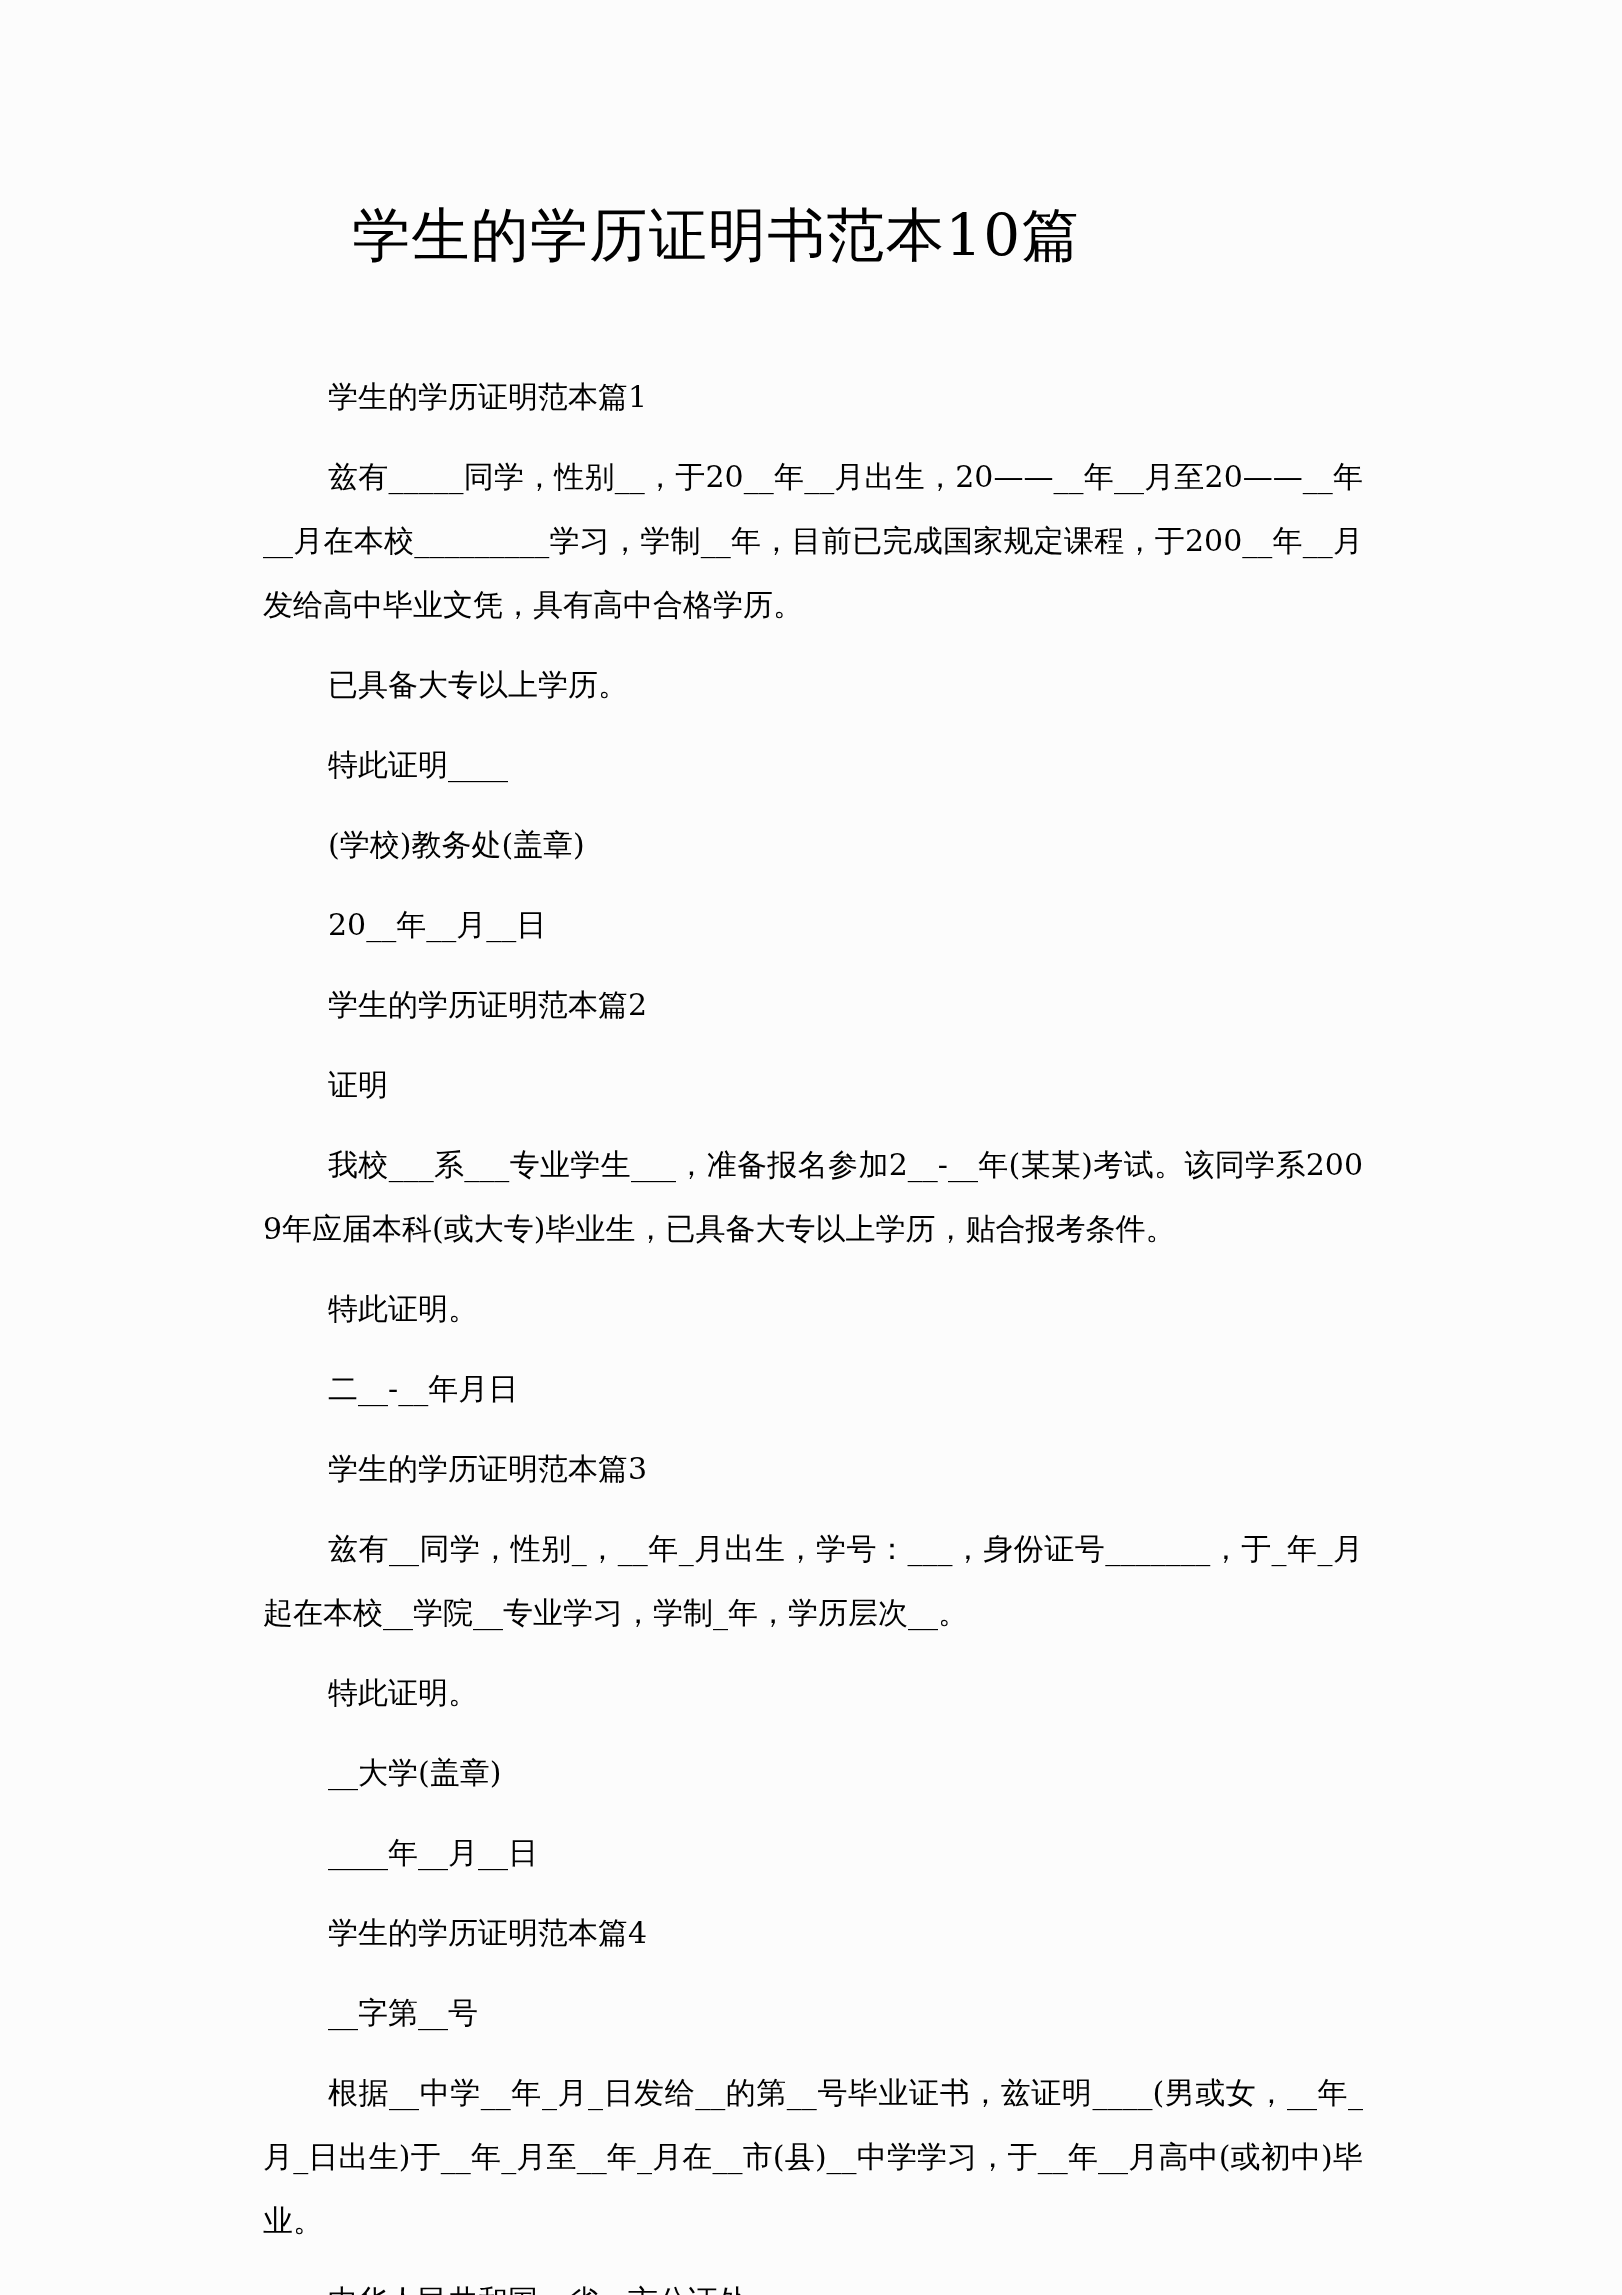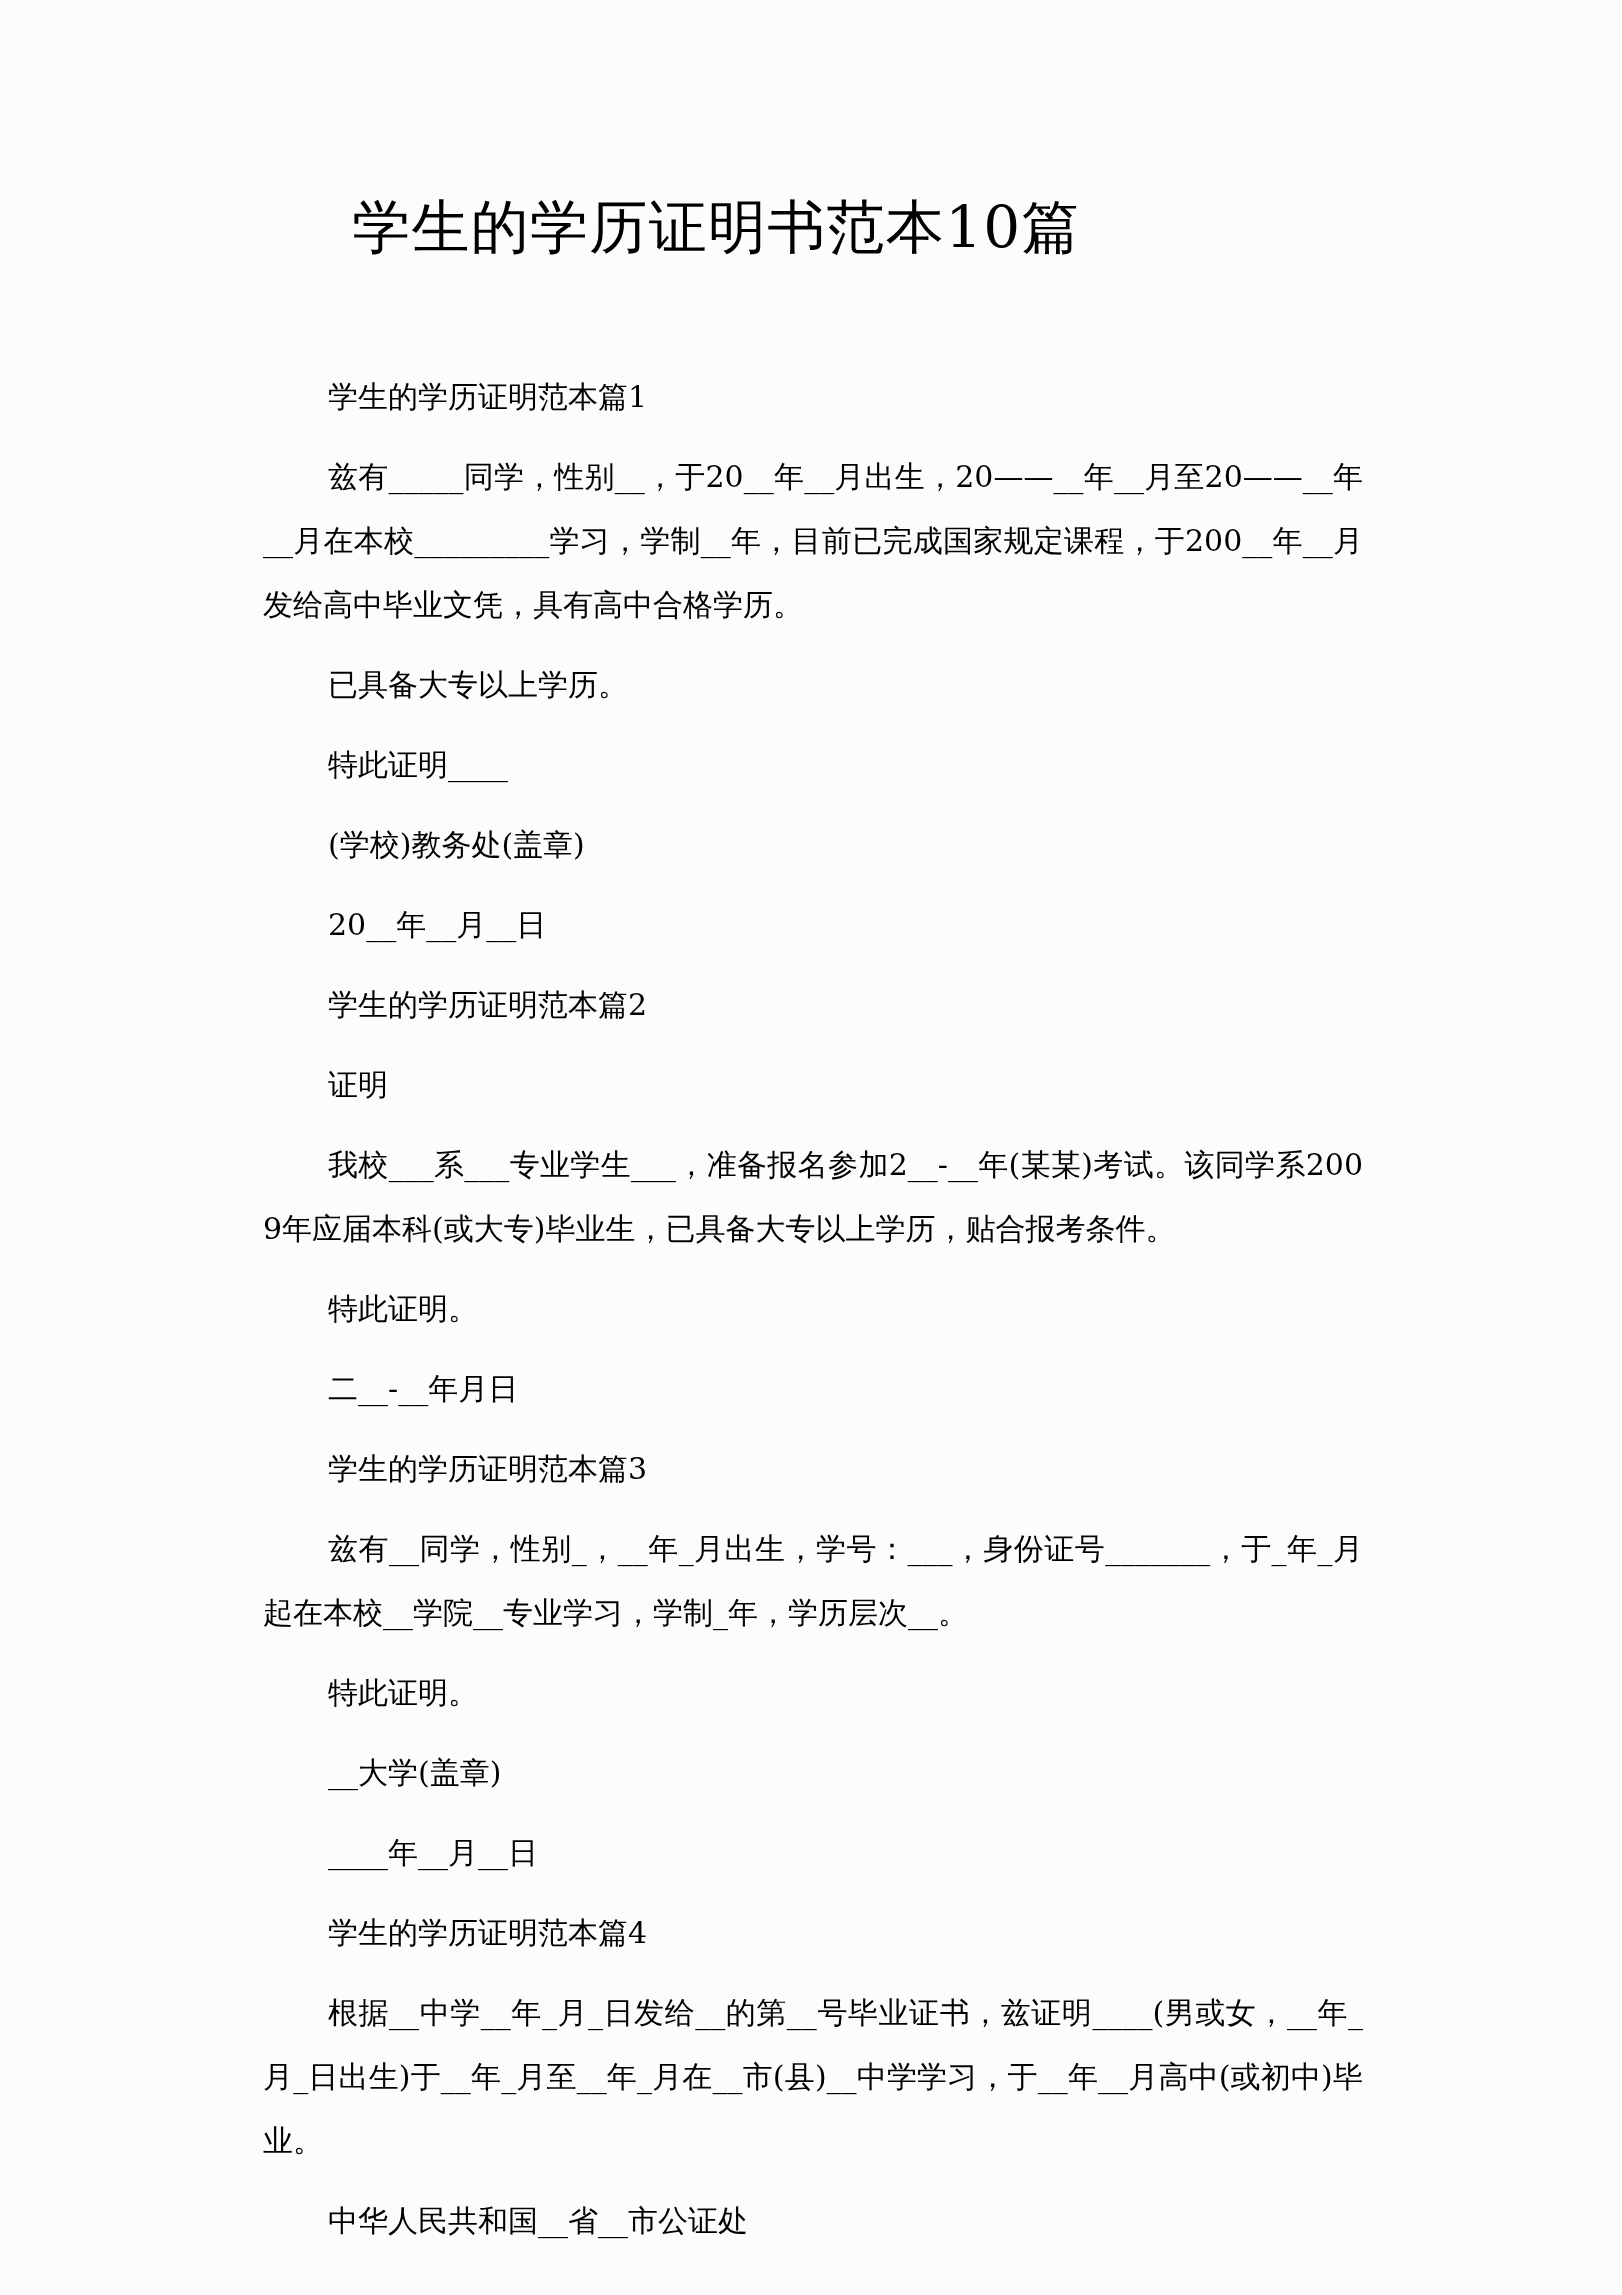--- a/index.html
+++ b/index.html
@@ -17,21 +17,21 @@
   }
   .page {
     position: absolute;
     left: 0; top: 0;
     width: 1623px;
     height: 2295px;
     background: #fcfcfc;
   }
   .doc-title {
     position: absolute;
-    top: 188px;
+    top: 196px;
     left: 0;
     width: 1433px;
     text-align: center;
     font-size: 58px;
     line-height: 79px;
     letter-spacing: 1.3px;
   }
   .body-text {
     position: absolute;
     left: 247px;
@@ -69,17 +69,18 @@
     <p class="para">特此证明。</p>
     <p class="para">二__-__年月日</p>
 
     <p class="para">学生的学历证明范本篇3</p>
     <p class="para">兹有__同学，性别_，__年_月出生，学号：___，身份证号_______，于_年_月起在本校__学院__专业学习，学制_年，学历层次__。</p>
     <p class="para">特此证明。</p>
     <p class="para">__大学(盖章)</p>
     <p class="para">____年__月__日</p>
 
     <p class="para">学生的学历证明范本篇4</p>
+    <p class="para">__字第__号</p>
     <p class="para">根据__中学__年_月_日发给__的第__号毕业证书，兹证明____(男或女，__年_月_日出生)于__年_月至__年_月在__市(县)__中学学习，于__年__月高中(或初中)毕业。</p>
     <p class="para">中华人民共和国__省__市公证处</p>
   </div>
 </div>
 
 
 </body></html>

